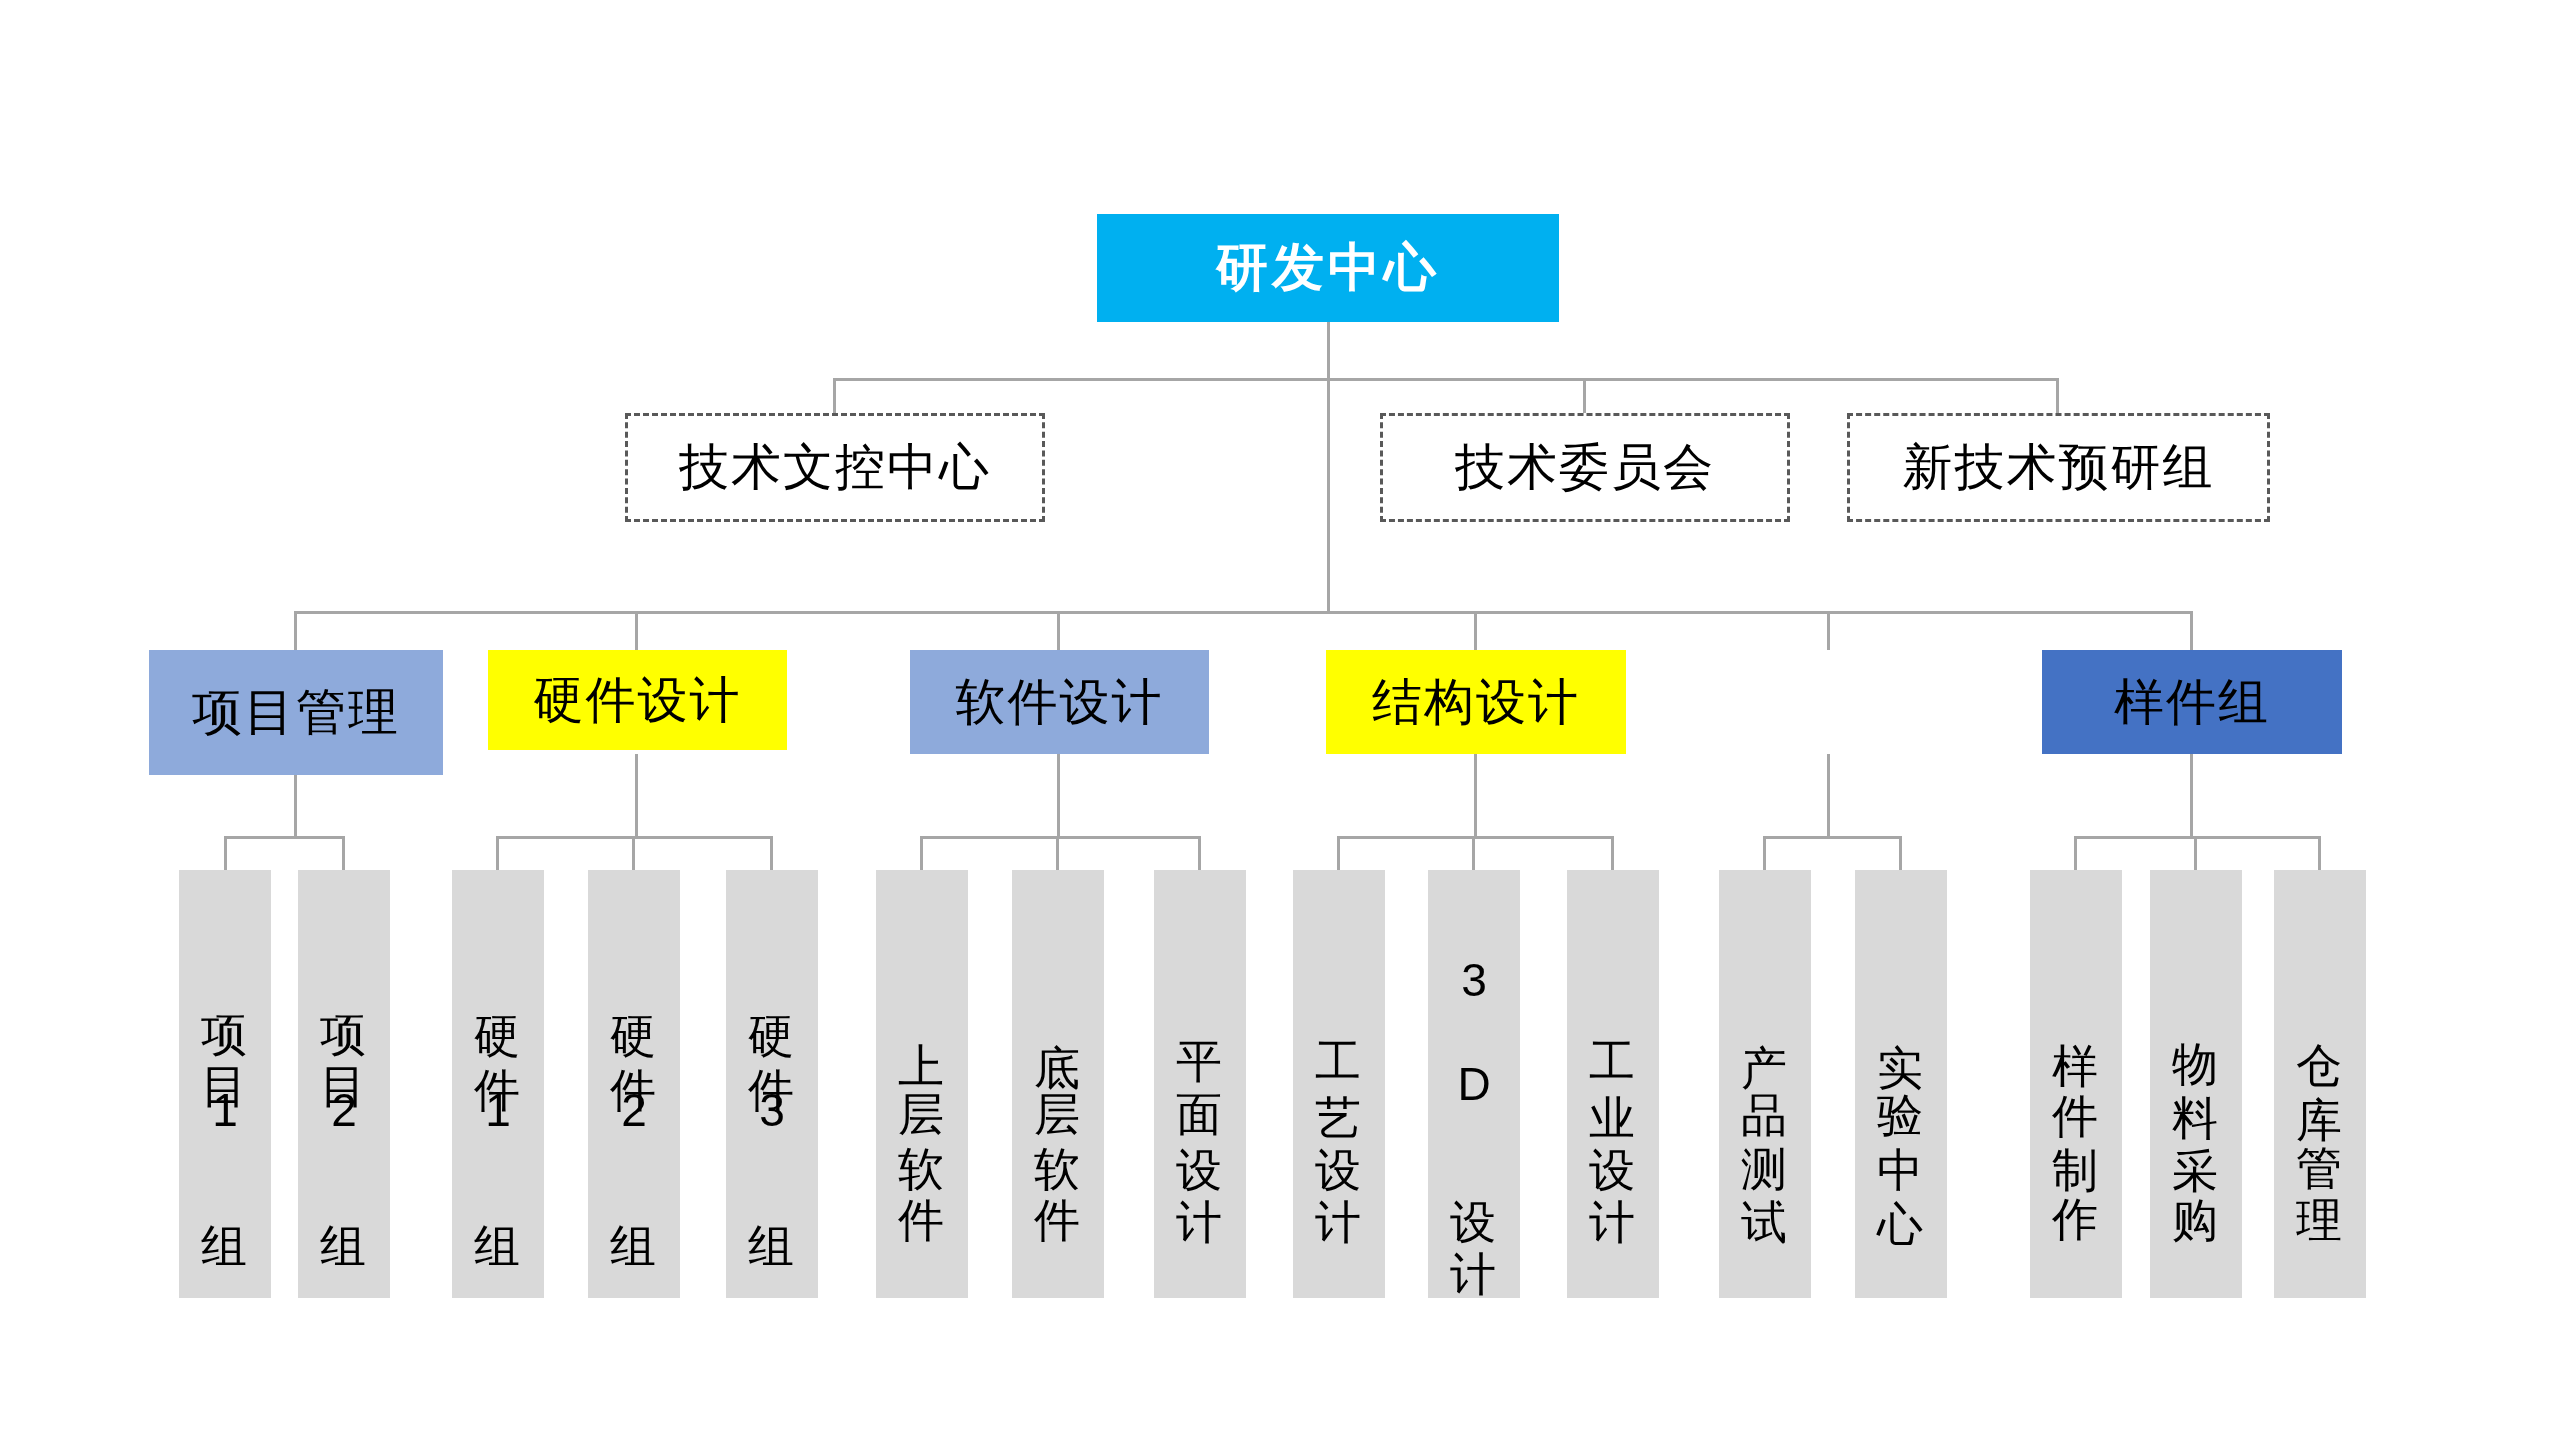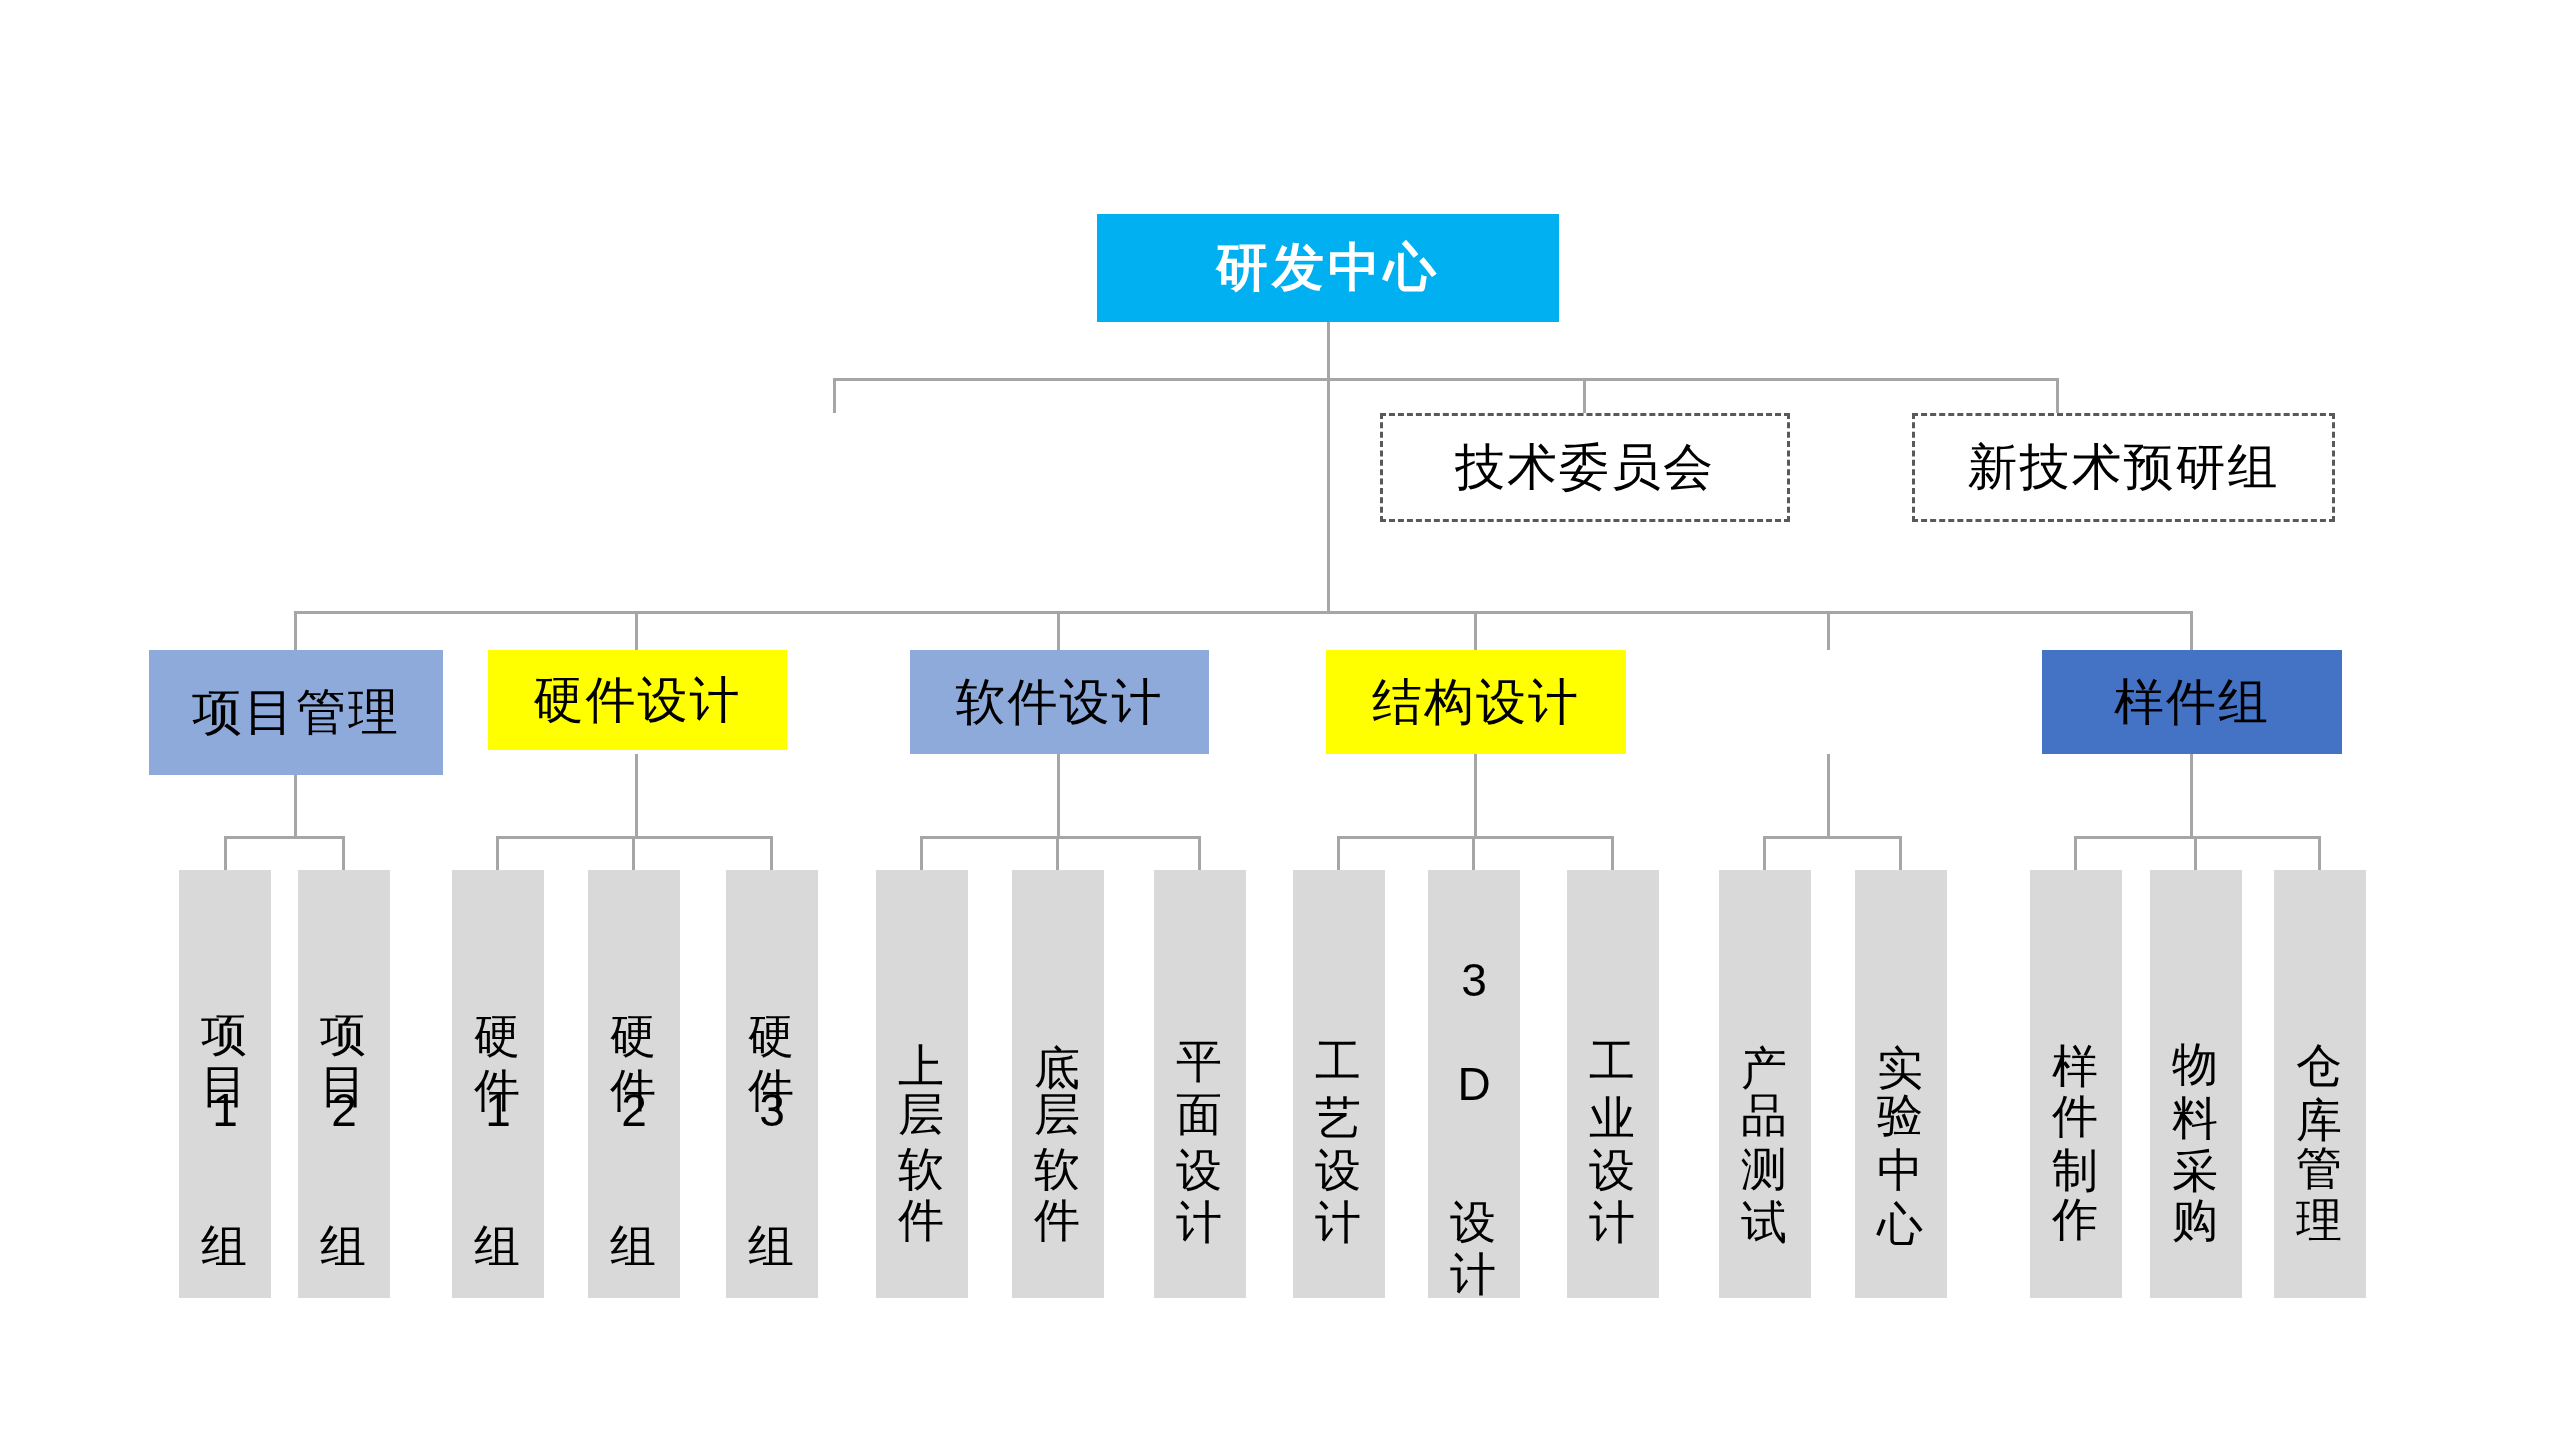--- a/index.html
+++ b/index.html
@@ -98,24 +98,27 @@
   <div class="line" style="left:1763px;top:836px;width:3px;height:34px"></div>
   <div class="line" style="left:1899px;top:836px;width:3px;height:34px"></div>
   <div class="line" style="left:2074px;top:836px;width:3px;height:34px"></div>
   <div class="line" style="left:2194px;top:836px;width:3px;height:34px"></div>
   <div class="line" style="left:2318px;top:836px;width:3px;height:34px"></div>
 
   <div class="node root-node" style="left:1097px;top:214px;width:462px;height:108px">
     <span>研发中心</span>
   </div>
 
+  <div class="node dashed-node" style="left:625px;top:413px;width:420px;height:109px">
+    <span>技术文控中心</span>
+  </div>
   <div class="node dashed-node" style="left:1380px;top:413px;width:410px;height:109px">
     <span>技术委员会</span>
   </div>
-  <div class="node dashed-node" style="left:1912px;top:413px;width:423px;height:109px">
+  <div class="node dashed-node" style="left:1847px;top:413px;width:423px;height:109px">
     <span>新技术预研组</span>
   </div>
 
   <div class="node dept-node dept-blue" style="left:149px;top:650px;width:294px;height:125px">
     <span>项目管理</span>
   </div>
   <div class="node dept-node dept-yellow" style="left:488px;top:650px;width:299px;height:100px">
     <span>硬件设计</span>
   </div>
   <div class="node dept-node dept-blue" style="left:910px;top:650px;width:299px;height:104px">

